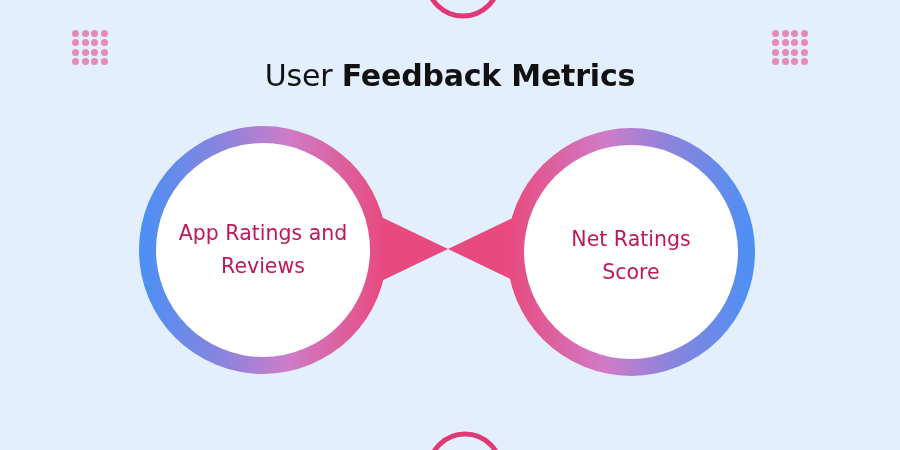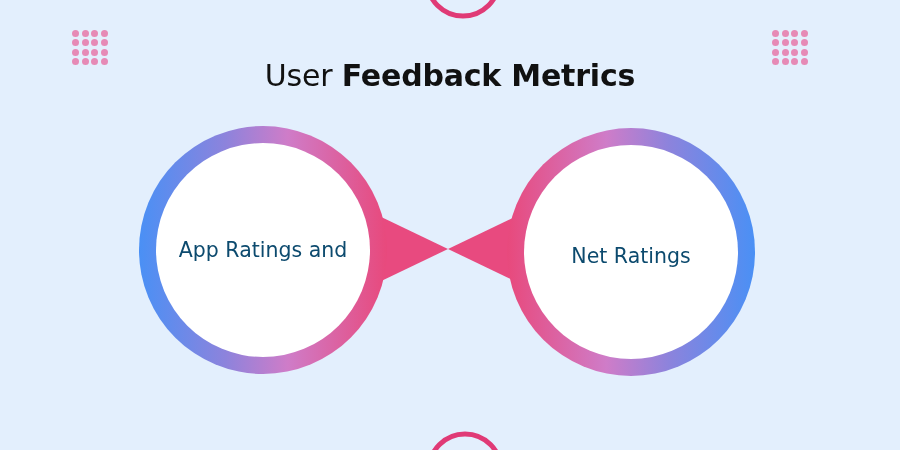--- a/index.html
+++ b/index.html
@@ -17,21 +17,21 @@
     }
     .title .light { font-weight: 400; }
     .title .bold { font-weight: 700; }
     .dotgrid {
       position: absolute; width: 40px; height: 40px;
       display: grid; grid-template-columns: repeat(4, 7px); grid-template-rows: repeat(4, 7px);
       column-gap: 2.6px; row-gap: 2.4px;
     }
     .dotgrid span { width: 7px; height: 7px; border-radius: 50%; background: #e68ab6; display: block; }
     .label {
-      position: absolute; text-align: center; color: #0c4a6e;
+      position: absolute; text-align: center; color: #be185d;
       font-size: 20.5px; font-weight: 500; line-height: 33px;
       display: flex; flex-direction: column; align-items: center; justify-content: center;
     }
   </style>
 </head>
 <body>
 
 <svg class="canvas" viewBox="0 0 900 450" xmlns="http://www.w3.org/2000/svg">
   <defs>
     <linearGradient id="gradLeft" x1="0" y1="0" x2="1" y2="0">
@@ -102,17 +102,19 @@
     <span></span>
 </div>
 
 <div class="title">
   <span class="light">User</span>
   <span class="bold">Feedback Metrics</span>
 </div>
 
 <div class="label" style="left:160px; top:215px; width:206px; height:70px;">
   <div>App Ratings and</div>
+  <div>Reviews</div>
 </div>
 
 <div class="label" style="left:528px; top:221px; width:206px; height:70px;">
   <div>Net Ratings</div>
+  <div>Score</div>
 </div>
 
 </body></html>

